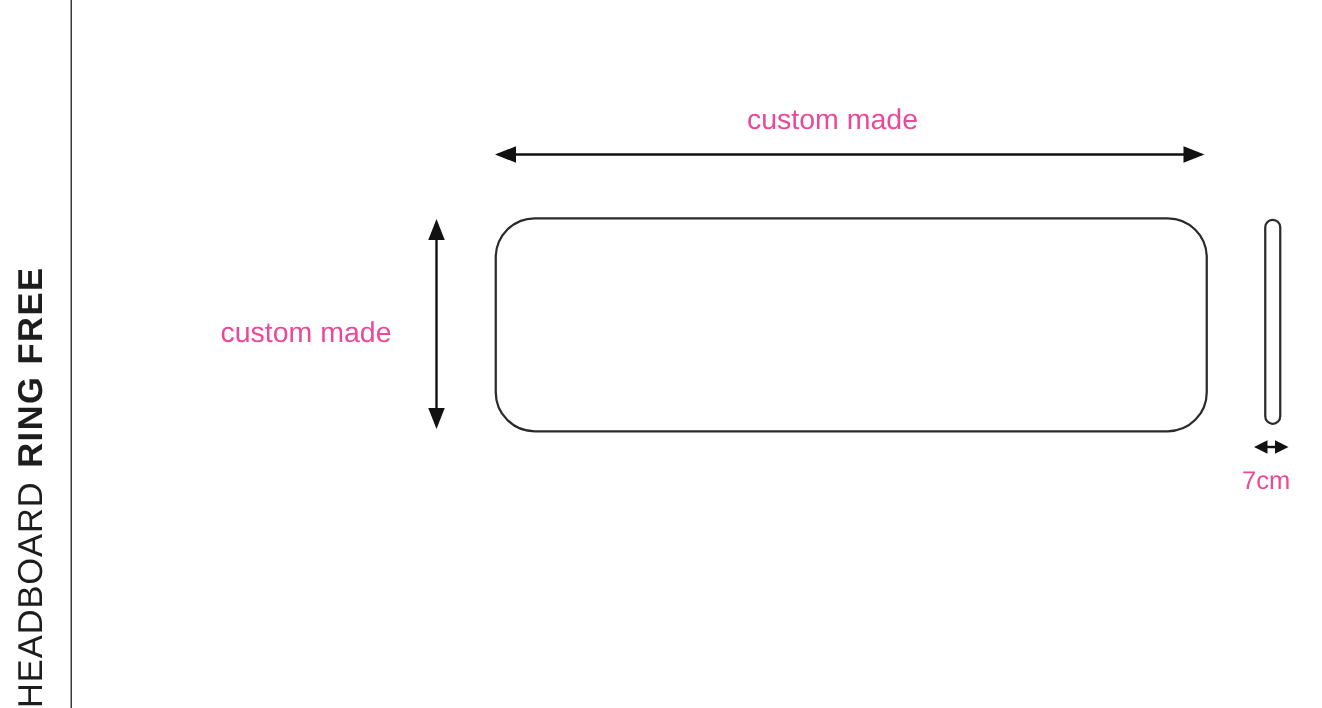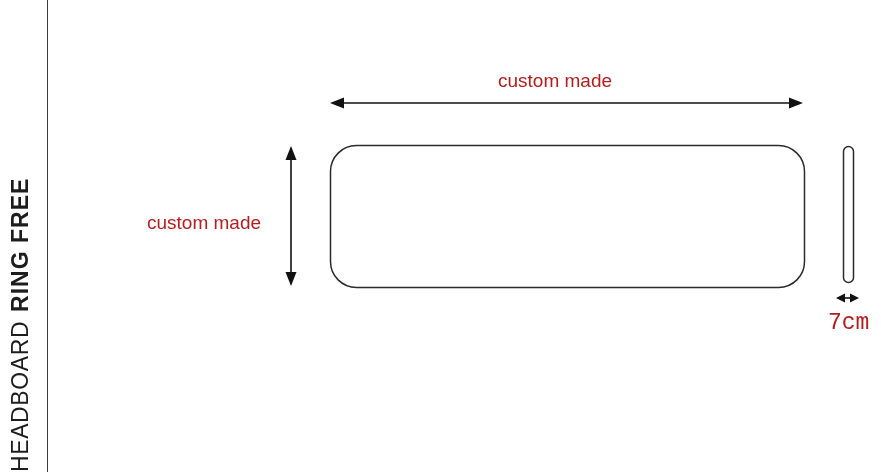--- a/index.html
+++ b/index.html
@@ -53,38 +53,37 @@
   }
   .side-caption .bold {
     font-weight: 700;
     margin-left: 9px;
     letter-spacing: 1px;
   }
 
   
   .dim-label {
     position: absolute;
-    color: #b91c1c;
+    color: #ec4899;
     font-size: 19px;
     line-height: 1;
     white-space: nowrap;
   }
   #label-width {
     left: 498px;
     top: 71px;
   }
   #label-height {
     left: 147px;
     top: 213px;
   }
   #label-depth {
     left: 828px;
     top: 312px;
-    font-size: 23px;
-    font-family: Liberation Mono, monospace;
+    font-size: 17px;
   }
 
   
   #drawing {
     position: absolute;
     left: 0;
     top: 0;
     width: 881px;
     height: 472px;
   }

